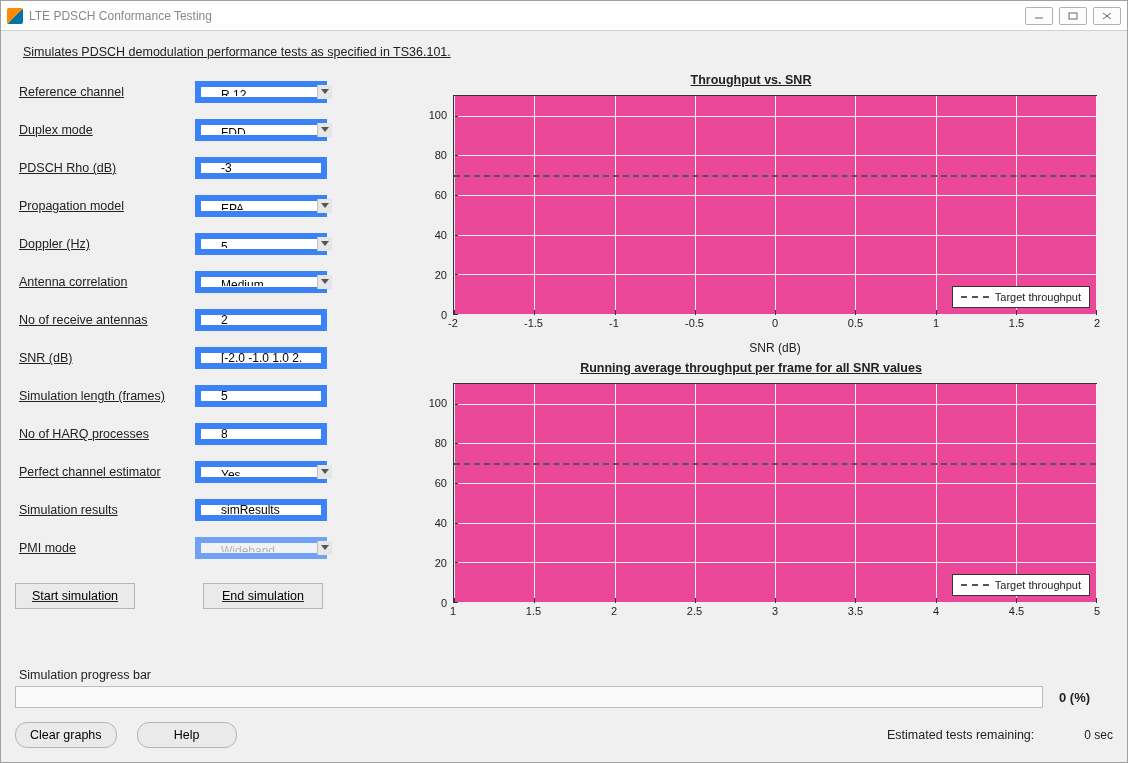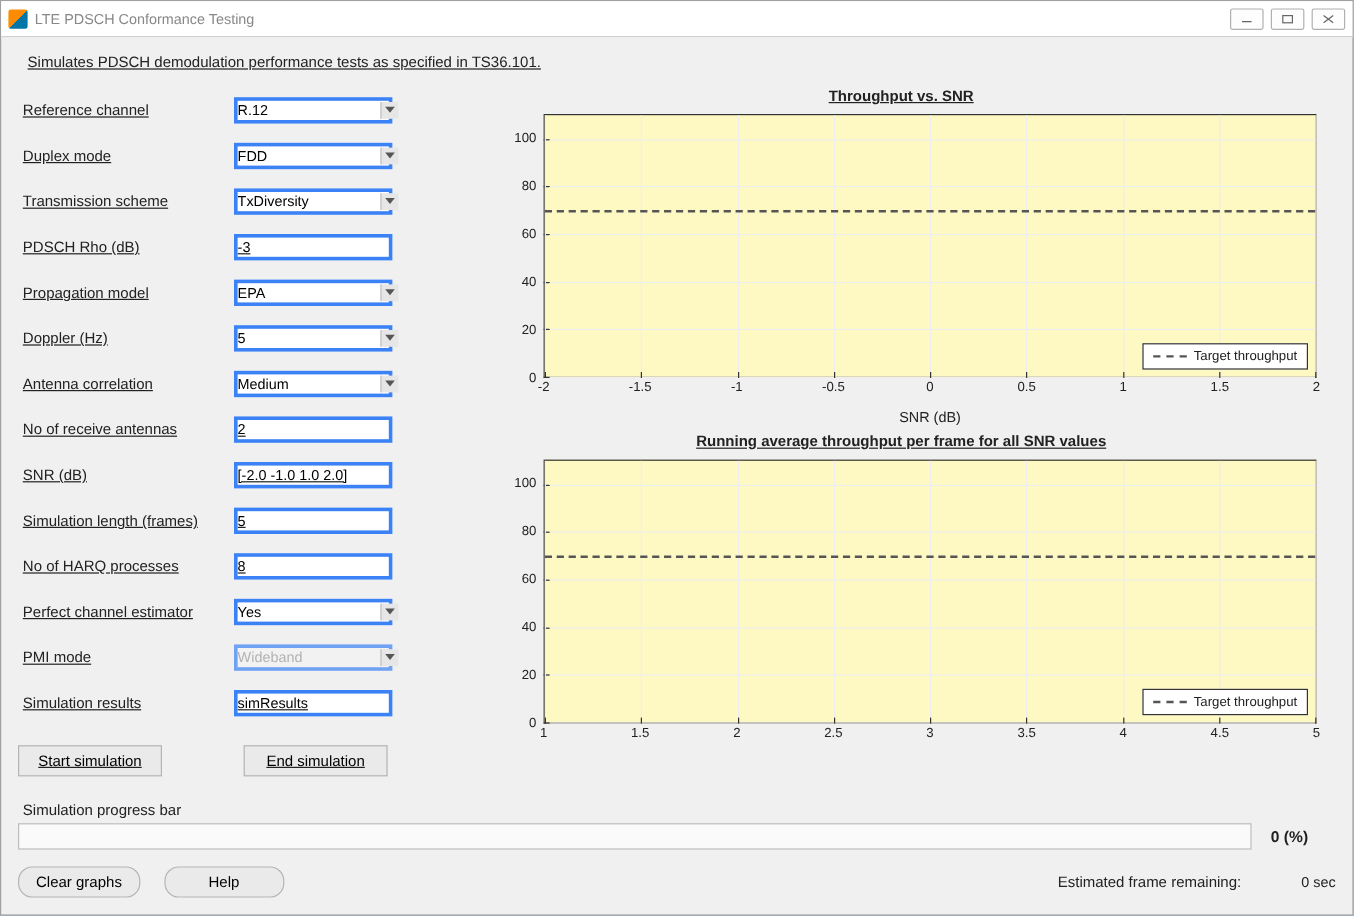--- a/index.html
+++ b/index.html
@@ -38,21 +38,21 @@
   .main {
     display: flex; gap: 34px;
   }
   .form { width: 340px; }
   .row {
     display: flex; align-items: center; height: 38px;
   }
   .row label { width: 180px; font-size: 12.5px; padding-left: 4px; }
   .ctrl {
     width: 132px; height: 22px; font-size: 12px;
-    border: 3px solid #3b82f6; background: #fff; padding: 1px 0;
+    border: 6px solid #3b82f6; background: #fff; padding: 1px 20px;
   }
   .ctrl.select {
     appearance: none; -webkit-appearance: none;
     background: #fff; padding-right: 18px;
   }
   .select-wrap { position: relative; width: 140px; }
   .select-wrap::after {
     content: ""; position: absolute; right: 3px; top: 4px;
     width: 14px; height: 14px; pointer-events: none;
     background: #e6e6e6; border-left: 1px solid #c0c0c0;
@@ -71,21 +71,21 @@
     min-width: 120px;
   }
   .btn.small { min-width: 100px; border-radius: 12px; }
   .charts { flex: 1; }
   .chart {
     position: relative; height: 288px;
   }
   .chart-title { text-align: center; font-weight: bold; font-size: 12.5px; margin-bottom: 2px;}
   .plot-area {
     position: absolute; left: 64px; right: 16px; top: 22px; bottom: 46px;
-    background: #fef9c3; border: 1px solid #333;
+    background: #ec4899; border: 1px solid #333;
   }
   .ylabel {
     position: absolute; left: 2px; top: 50%; transform: translateY(-50%) rotate(-90deg);
     transform-origin: center; font-size: 12px; white-space: nowrap;
   }
   .xlabel {
     position: absolute; left: 64px; right: 16px; bottom: 6px; text-align: center; font-size: 12px;
   }
   .yticks { position: absolute; left: 32px; top: 22px; bottom: 46px; width: 28px; }
   .ytick { position: absolute; right: 2px; font-size: 11px; transform: translateY(-50%); }
@@ -160,24 +160,20 @@
 
         <div class="row">
           <label>Reference channel</label>
           <div class="select-wrap"><select class="ctrl select"><option>R.12</option></select><div class="chev"></div></div>
         </div>
         <div class="row">
           <label>Duplex mode</label>
           <div class="select-wrap"><select class="ctrl select"><option>FDD</option></select><div class="chev"></div></div>
         </div>
         <div class="row">
-          <label>Transmission scheme</label>
-          <div class="select-wrap"><select class="ctrl select"><option>TxDiversity</option></select><div class="chev"></div></div>
-        </div>
-        <div class="row">
           <label>PDSCH Rho (dB)</label>
           <input class="ctrl" value="-3" style="">
         </div>
         <div class="row">
           <label>Propagation model</label>
           <div class="select-wrap"><select class="ctrl select"><option>EPA</option></select><div class="chev"></div></div>
         </div>
         <div class="row">
           <label>Doppler (Hz)</label>
           <div class="select-wrap"><select class="ctrl select"><option>5</option></select><div class="chev"></div></div>
@@ -200,26 +196,26 @@
         </div>
         <div class="row">
           <label>No of HARQ processes</label>
           <input class="ctrl" value="8" style="">
         </div>
         <div class="row">
           <label>Perfect channel estimator</label>
           <div class="select-wrap"><select class="ctrl select"><option>Yes</option></select><div class="chev"></div></div>
         </div>
         <div class="row">
+          <label>Simulation results</label>
+          <input class="ctrl" value="simResults" style="">
+        </div>
+        <div class="row">
           <label>PMI mode</label>
           <div class="select-wrap"><select class="ctrl select" disabled=""><option>Wideband</option></select><div class="chev"></div></div>
-        </div>
-        <div class="row">
-          <label>Simulation results</label>
-          <input class="ctrl" value="simResults" style="">
         </div>
 
         <div class="btnrow">
           <button class="btn">Start simulation</button>
           <button class="btn">End simulation</button>
         </div>
       </div>
 
       <div class="charts">
         <div class="chart">
@@ -352,19 +348,19 @@
     <div class="bottom">
       <div class="prog-label">Simulation progress bar</div>
       <div class="prog-row">
         <div class="progressbar"></div>
         <div class="prog-pct">0 (%)</div>
       </div>
       <div class="footer-row">
         <button class="btn small">Clear graphs</button>
         <button class="btn small">Help</button>
         <div class="footer-spacer"></div>
-        <span class="eta-label">Estimated frame remaining:</span>
+        <span class="eta-label">Estimated tests remaining:</span>
         <span class="eta-val">0 sec</span>
       </div>
     </div>
 
   </div>
 </div>
 
 </body></html>

